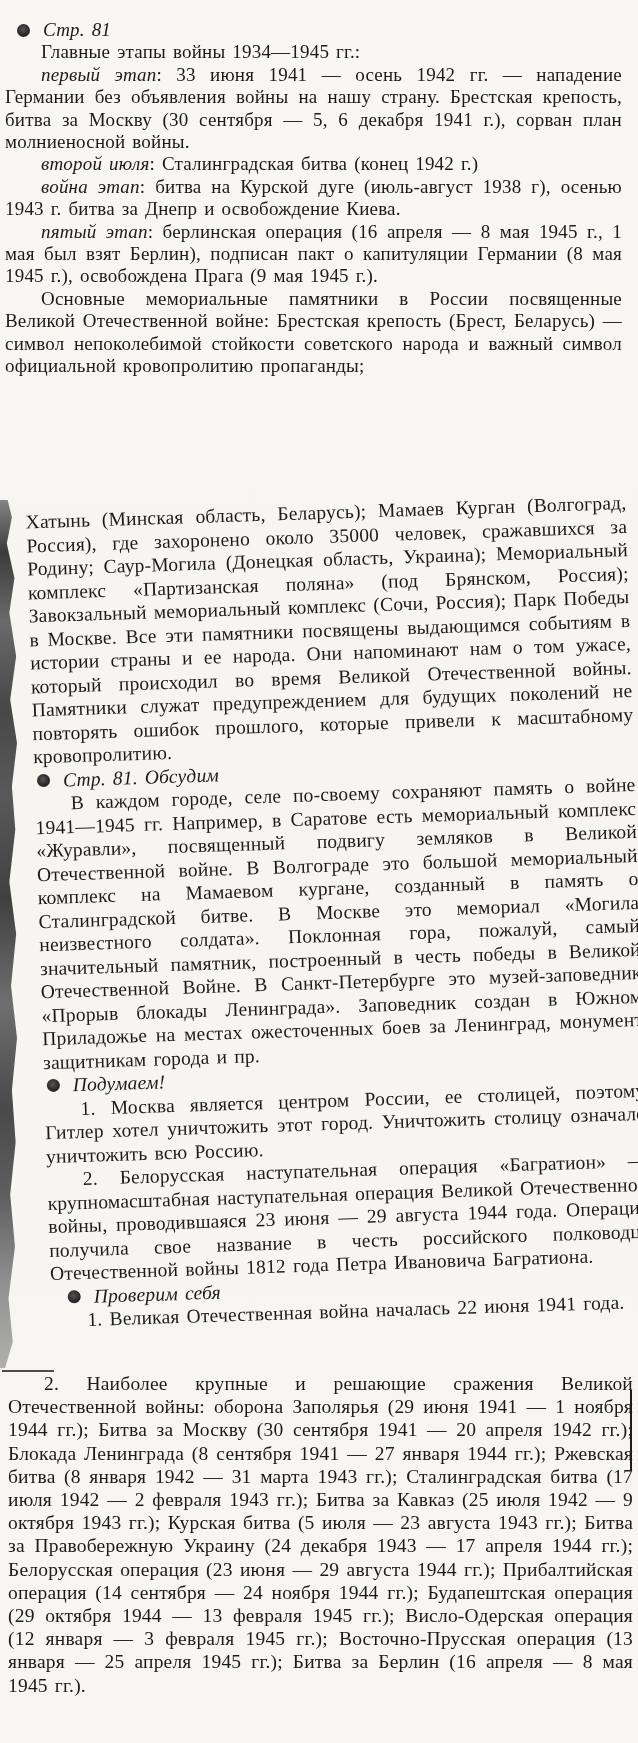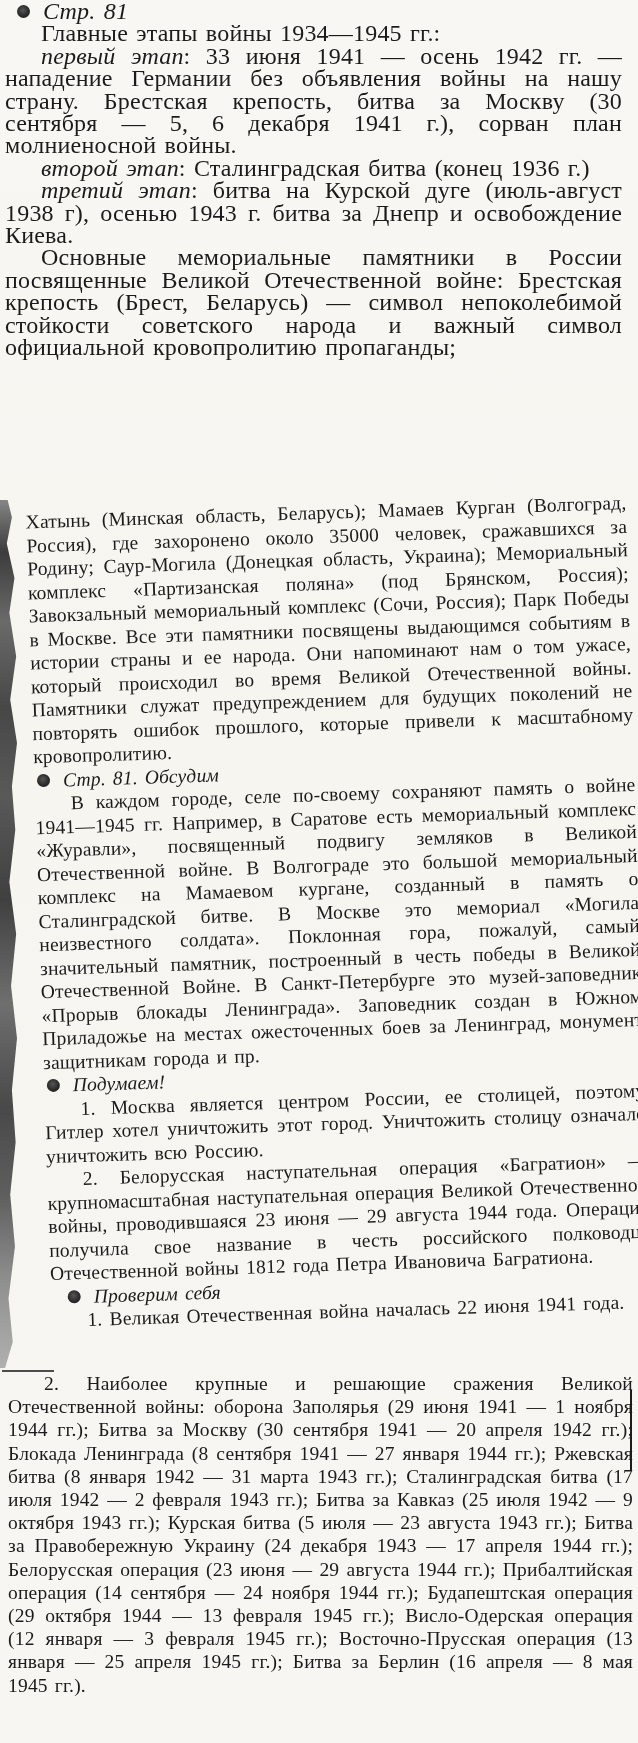--- a/index.html
+++ b/index.html
@@ -5,21 +5,21 @@
   html,body{margin:0;padding:0;background:#e9e8e4;}
   .page{
     position:relative;width:638px;height:1743px;overflow:hidden;
     background:linear-gradient(180deg,#f8f7f3 0%,#f6f5f0 40%,#f7f6f2 100%);
     font-family:"Liberation Serif","DejaVu Serif",serif;
     color:#1b1b1b;
   }
   .seg{position:absolute;left:0;right:0;text-align:justify;word-spacing:2px;letter-spacing:0.2px;}
   .seg p{margin:0;}
   .indent{text-indent:36px;}
-  .seg1{top:0;padding:0 16px 0 5px;font-size:24px;line-height:22.4px;}
+  .seg1{top:0;padding:19px 16px 0 5px;font-size:19px;line-height:22.4px;}
   .seg2{
     top:497px;left:0;width:638px;box-sizing:border-box;
     padding:4px 12px 0 25px;font-size:19.5px;line-height:23.5px;
     transform:rotate(-1.85deg);transform-origin:319px 0;
   }
   .seg3{top:1372px;padding:0 5px 0 8px;font-size:19.5px;line-height:23.2px;}
   .hdr{display:flex;align-items:center;gap:13px;font-style:italic;margin-left:12px;}
   .seg2 .hdr{margin-left:3px;}
   .seg2 .hdr.hdr-check{margin-left:17px;}
   .hdr-label{white-space:nowrap;}
@@ -44,22 +44,23 @@
 
 <div class="page">
 
   <section class="seg seg1">
     <div class="hdr">
       <span class="bullet"></span>
       <span class="hdr-label">Стр. 81</span>
     </div>
     <p class="indent"><span>Главные этапы войны 1934—1945 гг.:</span></p>
     <p class="indent"><i class="lead">первый этап</i><span>: 33 июня 1941 — осень 1942 гг. — нападение Германии без объявления войны на нашу страну. Брестская крепость, битва за Москву (30 сентября — 5, 6 декабря 1941 г.), сорван план молниеносной войны.</span></p>
-    <p class="indent"><i class="lead">второй этап</i><span>: Сталинградская битва (конец 1936 г.)</span></p>
-    <p class="indent"><i class="lead">третий этап</i><span>: битва на Курской дуге (июль-август 1938 г), осенью 1943 г. битва за Днепр и освобождение Киева.</span></p>
+    <p class="indent"><i class="lead">второй июля</i><span>: Сталинградская битва (конец 1942 г.)</span></p>
+    <p class="indent"><i class="lead">война этап</i><span>: битва на Курской дуге (июль-август 1938 г), осенью 1943 г. битва за Днепр и освобождение Киева.</span></p>
+    <p class="indent"><i class="lead">пятый этап</i><span>: берлинская операция (16 апреля — 8 мая 1945 г., 1 мая был взят Берлин), подписан пакт о капитуляции Германии (8 мая 1945 г.), освобождена Прага (9 мая 1945 г.).</span></p>
     <p class="indent"><span>Основные мемориальные памятники в России посвященные Великой Отечественной войне: Брестская крепость (Брест, Беларусь) — символ непоколебимой стойкости советского народа и важный символ официальной кровопролитию пропаганды;</span></p>
   </section>
 
   <div class="edge-strip"></div>
   <div class="strip-mark"></div>
 
   <section class="seg seg2">
     <p><span>Хатынь (Минская область, Беларусь); Мамаев Курган (Волгоград, Россия), где захоронено около 35000 человек, сражавшихся за Родину; Саур-Могила (Донецкая область, Украина); Мемориальный комплекс «Партизанская поляна» (под Брянском, Россия); Завокзальный мемориальный комплекс (Сочи, Россия); Парк Победы в Москве. Все эти памятники посвящены выдающимся событиям в истории страны и ее народа. Они напоминают нам о том ужасе, который происходил во время Великой Отечественной войны. Памятники служат предупреждением для будущих поколений не повторять ошибок прошлого, которые привели к масштабному кровопролитию.</span></p>
     <div class="hdr">
       <span class="bullet"></span>

